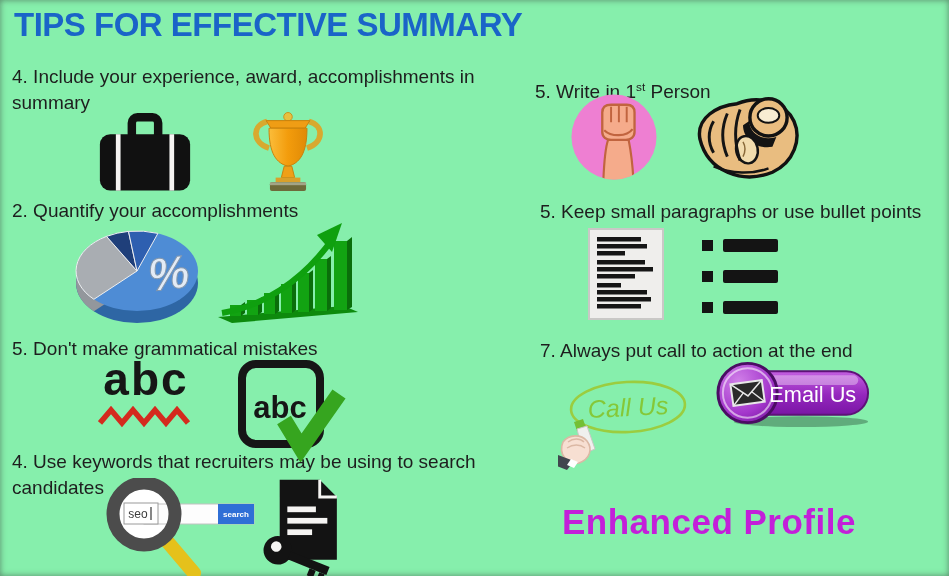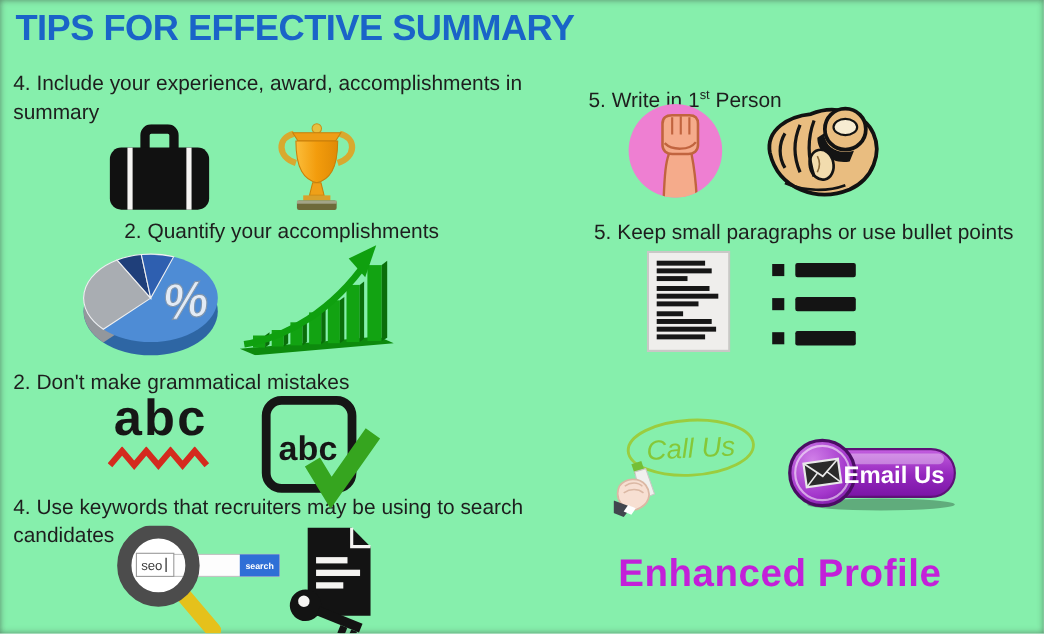--- a/index.html
+++ b/index.html
@@ -8,21 +8,21 @@
     background:#86efac;
     box-shadow:inset 0 0 6px rgba(50,50,50,.55);
     font-family:"Liberation Sans",sans-serif;color:#1d1d1d;
   }
   .title{
     position:absolute;left:14px;top:6px;width:600px;
     font-size:33px;font-weight:800;color:#1a64c8;letter-spacing:-.5px;
   }
   .tip{position:absolute;font-size:19px;line-height:1.38;color:#1e1e1e;}
   .t1{left:12px;top:64px;width:488px;}
-  .t2{left:12px;top:198px;width:488px;text-align:center;}
+  .t2{left:12px;top:198px;width:488px;}
   .t3{left:12px;top:336px;width:488px;}
   .t4{left:12px;top:449px;width:488px;}
   .t5{left:535px;top:66px;width:400px;margin-top:13px;}
   .t6{left:540px;top:199px;width:405px;}
   .t7{left:540px;top:338px;width:400px;}
   .tip sup{font-size:.62em;}
   .icon{position:absolute;}
   .i-briefcase{left:98px;top:113px;}
   .i-trophy{left:250px;top:108px;}
   .i-pie{left:74px;top:227px;}
@@ -30,40 +30,41 @@
   .i-abcwrong{left:96px;top:356px;width:100px;text-align:center;}
   .abc-word{font-size:46px;font-weight:700;letter-spacing:2px;line-height:1;color:#161616;}
   .i-abccheck{left:234px;top:358px;}
   .i-seo{left:106px;top:478px;}
   .i-dockey{left:258px;top:476px;}
   .i-fist{left:570px;top:93px;}
   .i-point{left:680px;top:88px;}
   .i-parabox{left:588px;top:228px;}
   .i-bullets{left:700px;top:237px;}
   .i-callus{left:558px;top:376px;}
-  .i-emailus{left:714px;top:396px;font-weight:bold;}
+  .i-emailus{left:714px;top:359px;}
   .footer{
     position:absolute;left:562px;top:502px;
     font-size:35px;font-weight:600;color:#c31fd9;letter-spacing:.5px;text-align:right;
   }
   svg text{font-family:"Liberation Sans",sans-serif;}
 </style>
 </head>
 <body>
 
 <div class="canvas">
 
   <div class="title">TIPS FOR EFFECTIVE SUMMARY</div>
 
   <div class="tip t1">4. Include your experience, award, accomplishments in summary</div>
   <div class="tip t2">2. Quantify your accomplishments</div>
-  <div class="tip t3">2. Don't make grammatical mistakes</div>
+  <div class="tip t3">5. Don't make grammatical mistakes</div>
   <div class="tip t4">4. Use keywords that recruiters may be using to search candidates</div>
   <div class="tip t5"><span>5. Write in 1</span><sup>st</sup><span> Person</span></div>
   <div class="tip t6">5. Keep small paragraphs or use bullet points</div>
+  <div class="tip t7">7. Always put call to action at the end</div>
 
   <span class="icon i-briefcase">
     <svg width="94" height="80" viewBox="0 0 100 84">
       <rect x="36" y="4" width="28" height="24" rx="6" fill="none" stroke="#111" stroke-width="9"></rect>
       <rect x="2" y="22" width="96" height="60" rx="11" fill="#111"></rect>
       <rect x="19" y="22" width="5" height="60" fill="#f5f4f2"></rect>
       <rect x="76" y="22" width="5" height="60" fill="#f5f4f2"></rect>
     </svg>
   </span>
 

